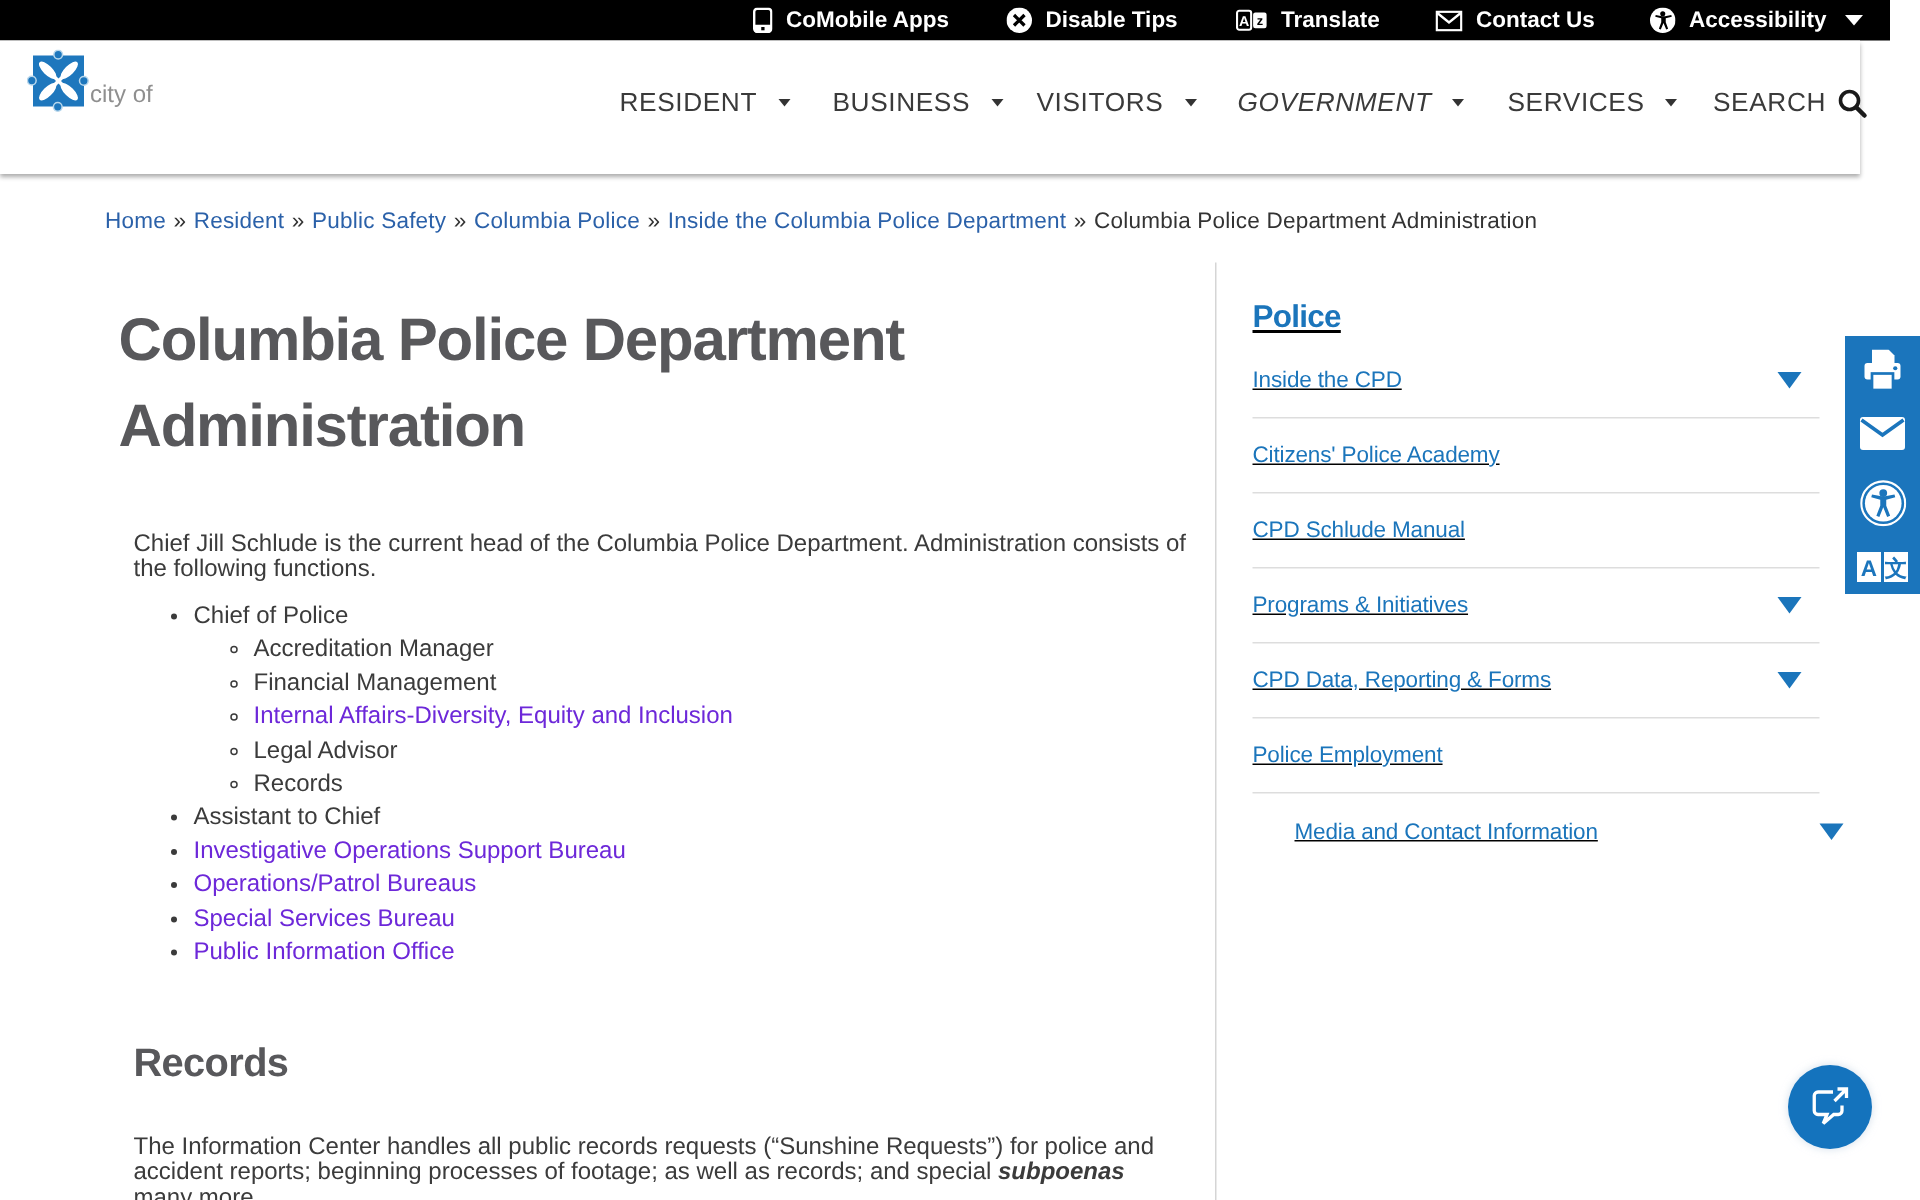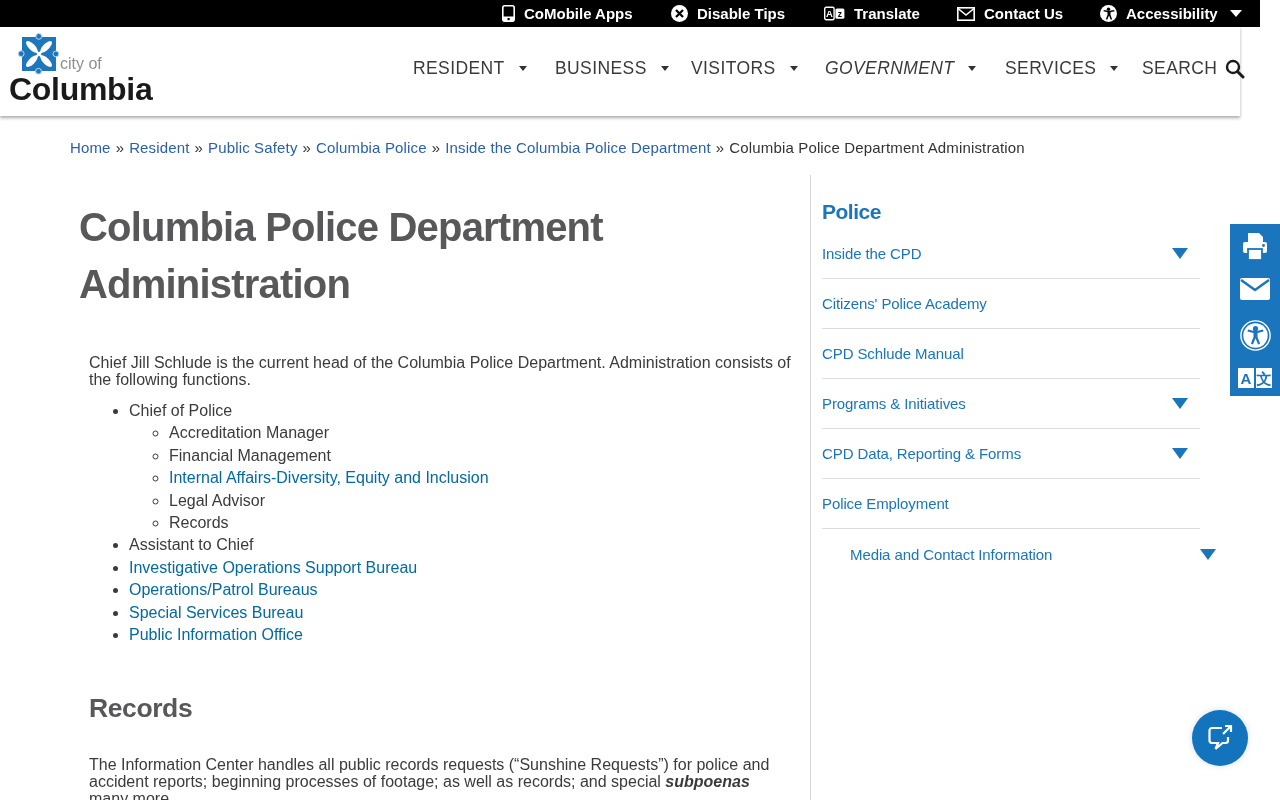--- a/index.html
+++ b/index.html
@@ -43,28 +43,28 @@
 
 
 .content { position:absolute; left:79px; top:199px; width:712px; color:#3b3b3b; }
 h1 { font-size:40px; line-height:57px; color:#58585b; font-weight:bold;
   letter-spacing:-0.8px; margin-bottom:0; }
 .content p { font-size:16px; line-height:17px; margin-left:10px; }
 .p1 { margin-top:41px; }
 .content ul { margin-top:12px; margin-left:10px; padding-left:40px;
   font-size:16px; line-height:22.4px; }
 .content ul ul { margin-top:0; margin-left:0; padding-left:40px; list-style:circle; }
-.content a { color:#0369a1; text-decoration:none; }
+.content a { color:#6d28d9; text-decoration:none; }
 h2 { font-size:26.5px; letter-spacing:-0.4px; color:#58585b; font-weight:bold; margin-top:47px;
   margin-left:10px; }
 .p2 { margin-top:32px; }
 
 
 .sidebar { position:absolute; left:810px; top:175px; width:400px; height:625px;
-  border-left:1px solid #d5d5d5; padding-left:11px; }
+  border-left:1px solid #d5d5d5; padding-left:24px;text-decoration:underline; }
 .sidebar h3 { font-size:21px; color:#1b75bb; font-weight:bold; margin-top:25px; letter-spacing:-0.5px; }
 .sidebar ul { list-style:none; margin-top:5px; }
 .sidebar li { height:50px; display:flex; align-items:center;
   justify-content:space-between; border-bottom:1px solid #ddd; width:378px; }
 .sidebar li:last-child { border-bottom:none;margin-left:28px; }
 .sidebar li a { color:#1b75bb; font-size:15px; letter-spacing:-0.1px; text-decoration:none; }
 .tri { width:0; height:0; border-left:8px solid transparent;
   border-right:8px solid transparent; border-top:11px solid #1b75bb;
   margin-right:12px; }
 
@@ -137,21 +137,20 @@
         <path d="M10.5 23.5 L23.5 10.5"></path>
       </g>
       <g fill="#1e77bd" stroke="#b8d7ec" stroke-width="1">
         <circle cx="16.8" cy="-0.6" r="2.9"></circle>
         <circle cx="16.5" cy="34.2" r="2.9"></circle>
         <circle cx="-0.8" cy="16.7" r="2.9"></circle>
         <circle cx="33.9" cy="16.9" r="2.9"></circle>
       </g>
     </svg>
     <span class="cityof">city of</span>
-    <span class="columbia">Columbia</span>
   </div>
   <nav>
     <span class="nitem ni1">RESIDENT<span class="caret-d"></span></span>
     <span class="nitem ni2">BUSINESS<span class="caret-d"></span></span>
     <span class="nitem ni3">VISITORS<span class="caret-d"></span></span>
     <span class="nitem ni4">GOVERNMENT<span class="caret-d"></span></span>
     <span class="nitem ni5">SERVICES<span class="caret-d"></span></span>
     <span class="searchitem">SEARCH
       <svg width="20" height="20" viewBox="0 0 20 20" style="margin-left:8px;">
           <circle cx="8" cy="8" r="6" fill="none" stroke="#1a1a1a" stroke-width="2.4"></circle>

